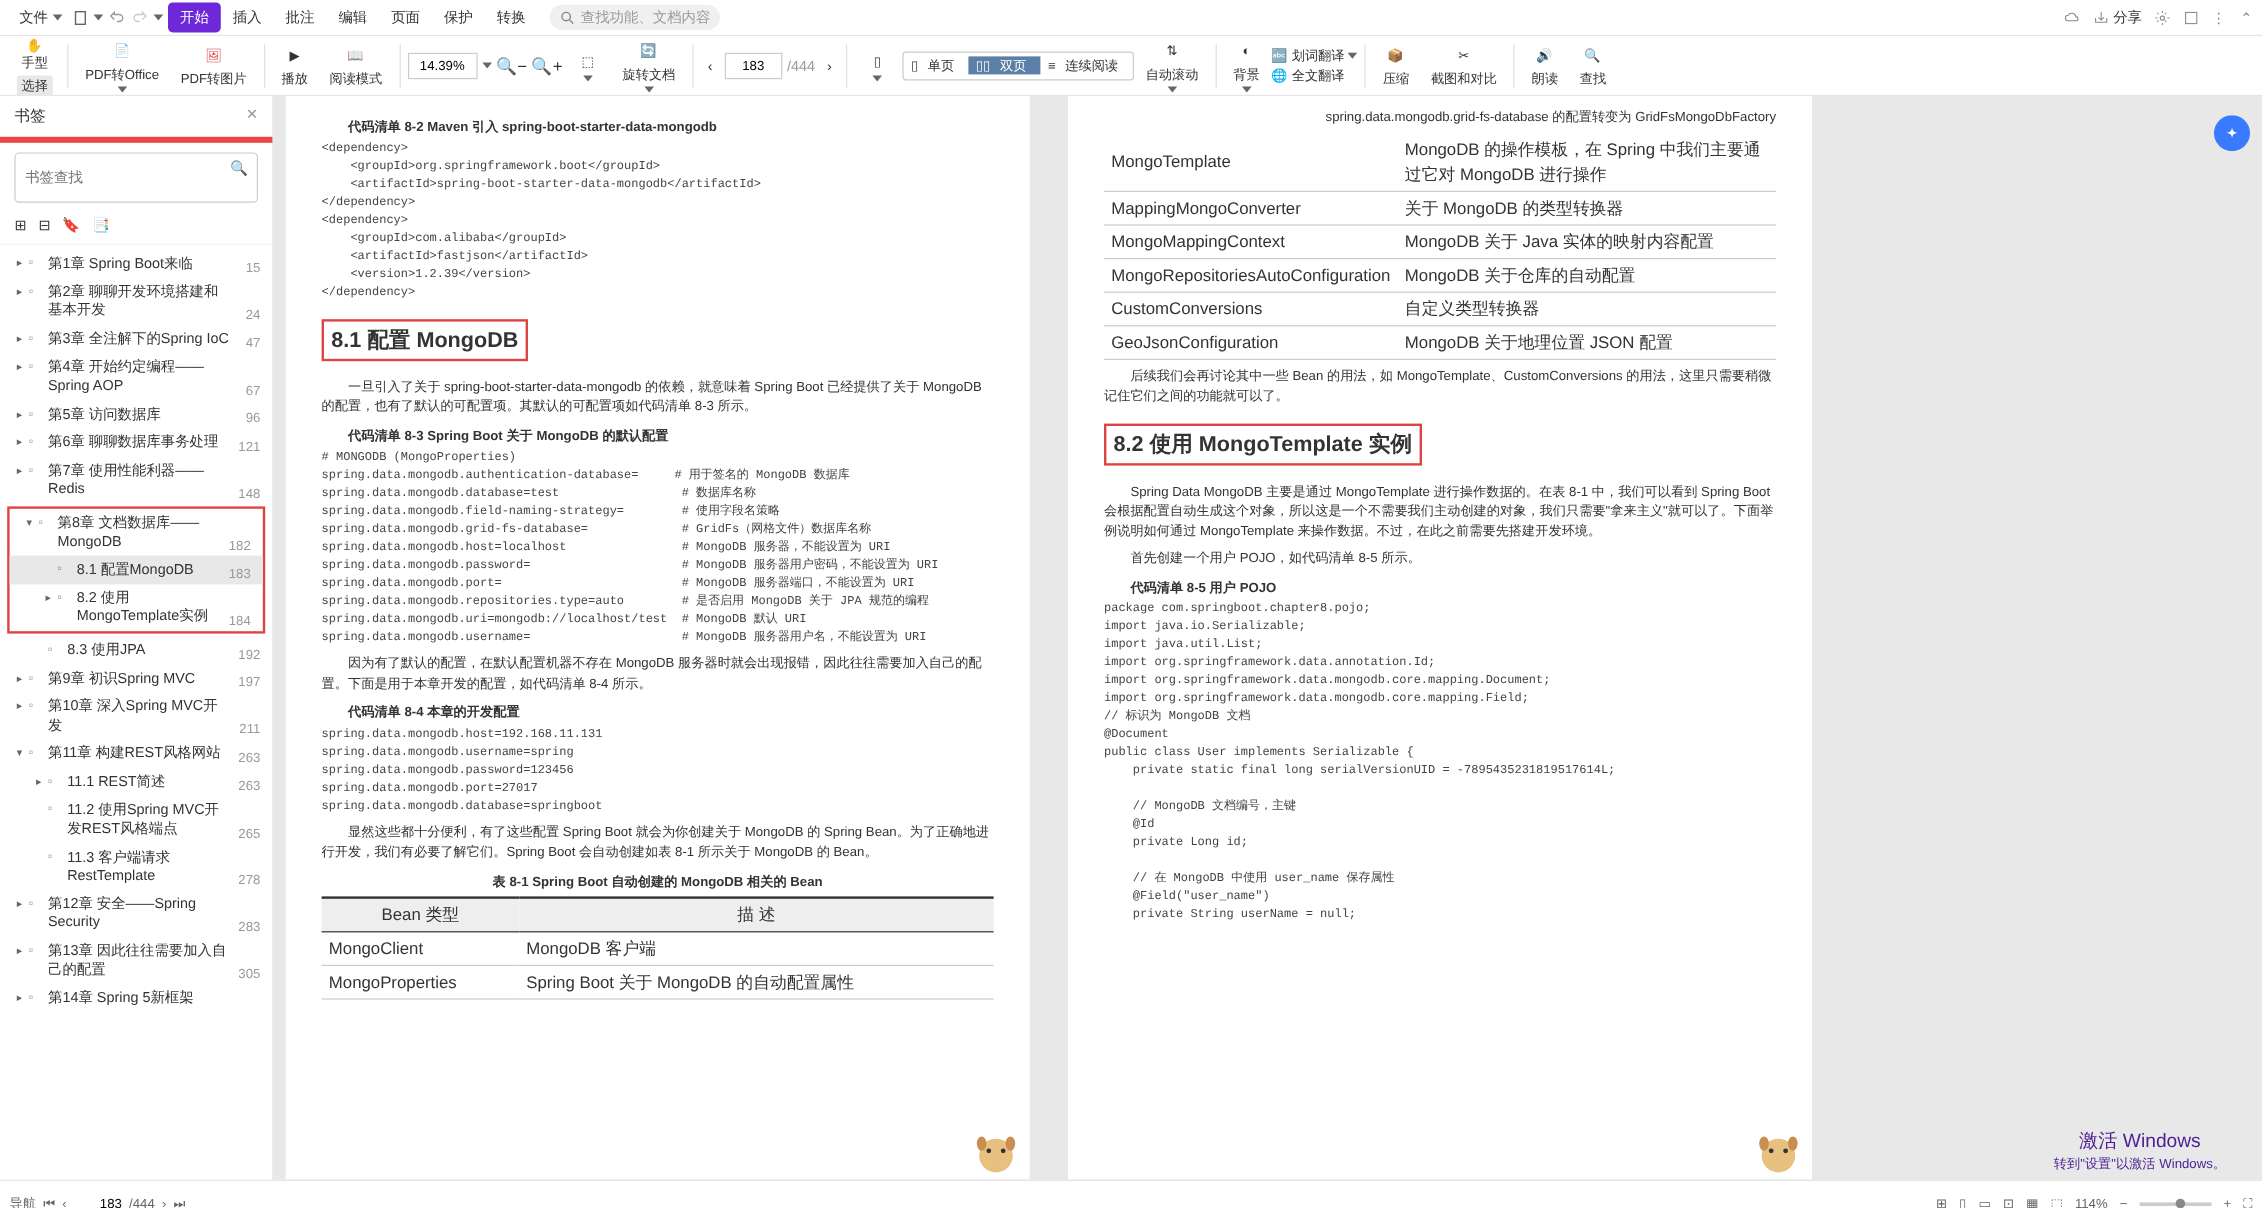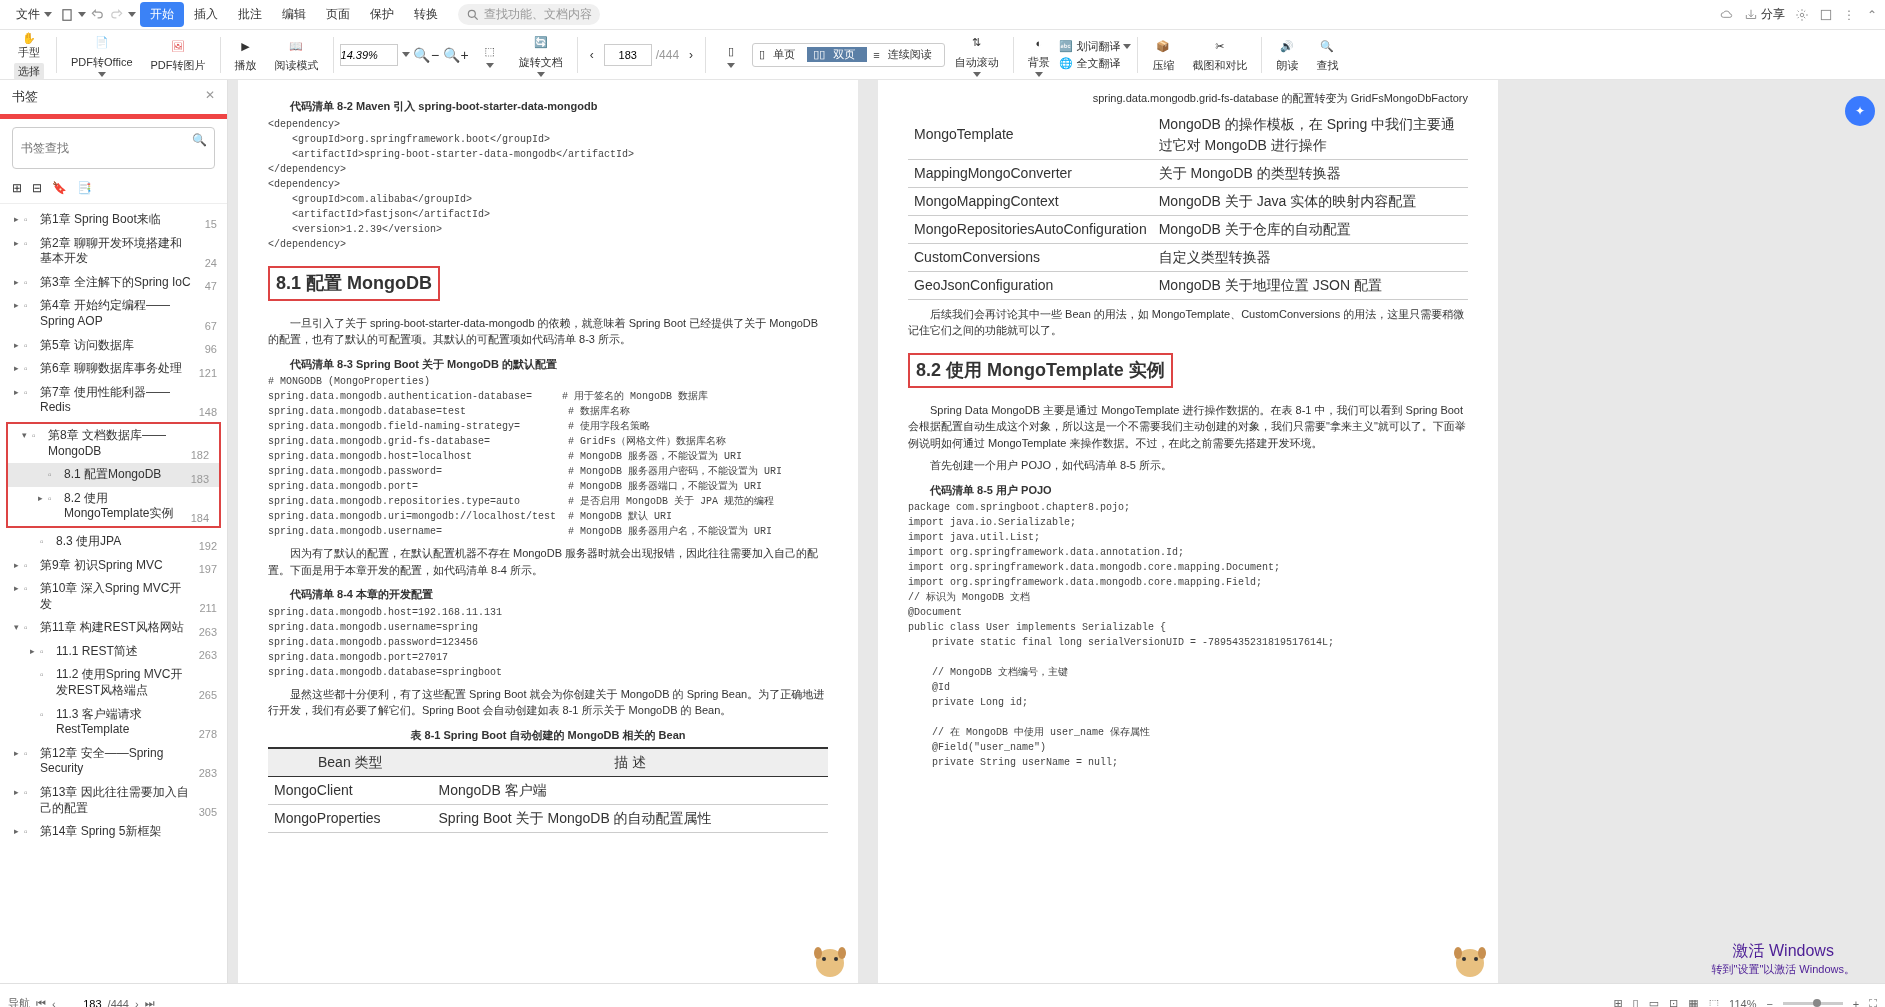--- a/index.html
+++ b/index.html
@@ -2,32 +2,32 @@
 <html><head>
 <meta charset="utf-8">
 <style>
 * { margin: 0; padding: 0; box-sizing: border-box; font-family: "Microsoft YaHei", "PingFang SC", sans-serif; }
 body { background: #f5f5f5; font-size: 12px; color: #333; overflow: hidden; }
 
 
 .menubar { height: 30px; background: #fff; display: flex; align-items: center; padding: 0 8px; border-bottom: 1px solid #e5e5e5; }
 .menubar .file-drop { display: flex; align-items: center; gap: 4px; padding: 4px 8px; cursor: pointer; }
 .menubar .menu-item { padding: 4px 10px; cursor: pointer; }
-.menubar .menu-item.start { background: #3b82f6; color: #fff; border-radius: 4px; }
+.menubar .menu-item.start { background: #6d28d9; color: #fff; border-radius: 4px; }
 .menubar .search-box { display: flex; align-items: center; gap: 4px; padding: 2px 8px; background: #f0f0f0; border-radius: 12px; margin-left: 10px; }
 .menubar .right { margin-left: auto; display: flex; align-items: center; gap: 10px; }
 .icon-svg { width: 14px; height: 14px; }
 
 
 .toolbar { height: 50px; background: #fff; display: flex; align-items: center; padding: 0 8px; gap: 2px; border-bottom: 1px solid #e5e5e5; }
 .tool-group { display: flex; flex-direction: column; align-items: center; padding: 2px 8px; cursor: pointer; font-size: 11px; gap: 2px; }
 .tool-group .ticon { width: 22px; height: 20px; display: flex; align-items: center; justify-content: center; }
 .tool-sep { width: 1px; height: 36px; background: #e0e0e0; margin: 0 4px; }
 .zoom-box { display: flex; align-items: center; gap: 4px; }
-.zoom-input { width: 58px; height: 22px; border: 1px solid #ccc; text-align: left; font-size: 11px; font-style: italic; }
+.zoom-input { width: 58px; height: 22px; border: 1px solid #ccc; text-align: center; font-size: 11px; }
 .page-nav { display: flex; align-items: center; gap: 4px; }
 .page-input { width: 48px; height: 22px; border: 1px solid #ccc; text-align: center; font-size: 11px; }
 .page-total { color: #999; }
 .btn-pill { display: flex; align-items: center; border: 1px solid #ccc; border-radius: 3px; height: 24px; overflow: hidden; }
 .btn-pill span { padding: 0 6px; font-size: 11px; display: flex; align-items: center; gap: 2px; }
 .btn-pill .active { background: #5b7fa6; color: #fff; }
 .hand-tool { display:flex; flex-direction:column; align-items:center; font-size:11px; padding:2px 6px;}
 .select-tool { font-size:11px; background:#e8e8e8; padding:1px 4px; border-radius:2px;}
 
 
@@ -43,21 +43,21 @@
 .bm-item { display: flex; align-items: flex-start; padding: 4px 10px 4px 14px; cursor: pointer; position: relative; }
 .bm-item .arrow { width: 10px; font-size: 9px; color: #666; margin-top: 2px; }
 .bm-item .bicon { width: 12px; font-size: 10px; color: #888; margin-right: 4px; margin-top:2px;}
 .bm-item .label { flex: 1; font-size: 12px; line-height: 1.3; padding-right: 26px; }
 .bm-item .pnum { position: absolute; right: 10px; bottom: 2px; font-size: 11px; color: #999; }
 .bm-item.level-1 { padding-left: 30px; }
 .bm-item.selected { background: #e8e8e8; }
 .bm-highlight { border: 2px solid #d44; margin: 2px 6px; }
 
 
-.content { flex: 1; background: #e8e8e8; overflow: auto; display: flex; gap: 20px; padding: 0 10px; position: relative; }
+.content { flex: 1; background: #e8e8e8; overflow: auto; display: flex; gap: 32px; padding: 0 10px; position: relative; }
 .page { background: #fff; width: 620px; min-height: 700px; padding: 10px 30px 30px; font-size: 11px; line-height: 1.5; position: relative; }
 .page .code { font-family: "Courier New", monospace; font-size: 10px; white-space: pre; color: #444; }
 .page h2 { font-size: 18px; font-weight: bold; margin: 14px 0; }
 .page h3 { font-size: 14px; font-weight: bold; margin: 12px 0 8px; }
 .page .para { text-indent: 2em; margin: 6px 0; }
 .highlight-box { border: 2px solid #d44; display: inline-block; padding: 2px 6px; }
 .page table { width: 100%; border-collapse: collapse; margin-top: 4px; font-size: 14px; }
 .page table th { border-top: 2px solid #333; border-bottom: 1px solid #333; padding: 3px; background: #eee; font-weight: normal; }
 .page table td { border-bottom: 1px solid #ccc; padding: 3px 6px; }
 .table-cap { text-align: center; margin-top: 8px; font-weight: bold; }

